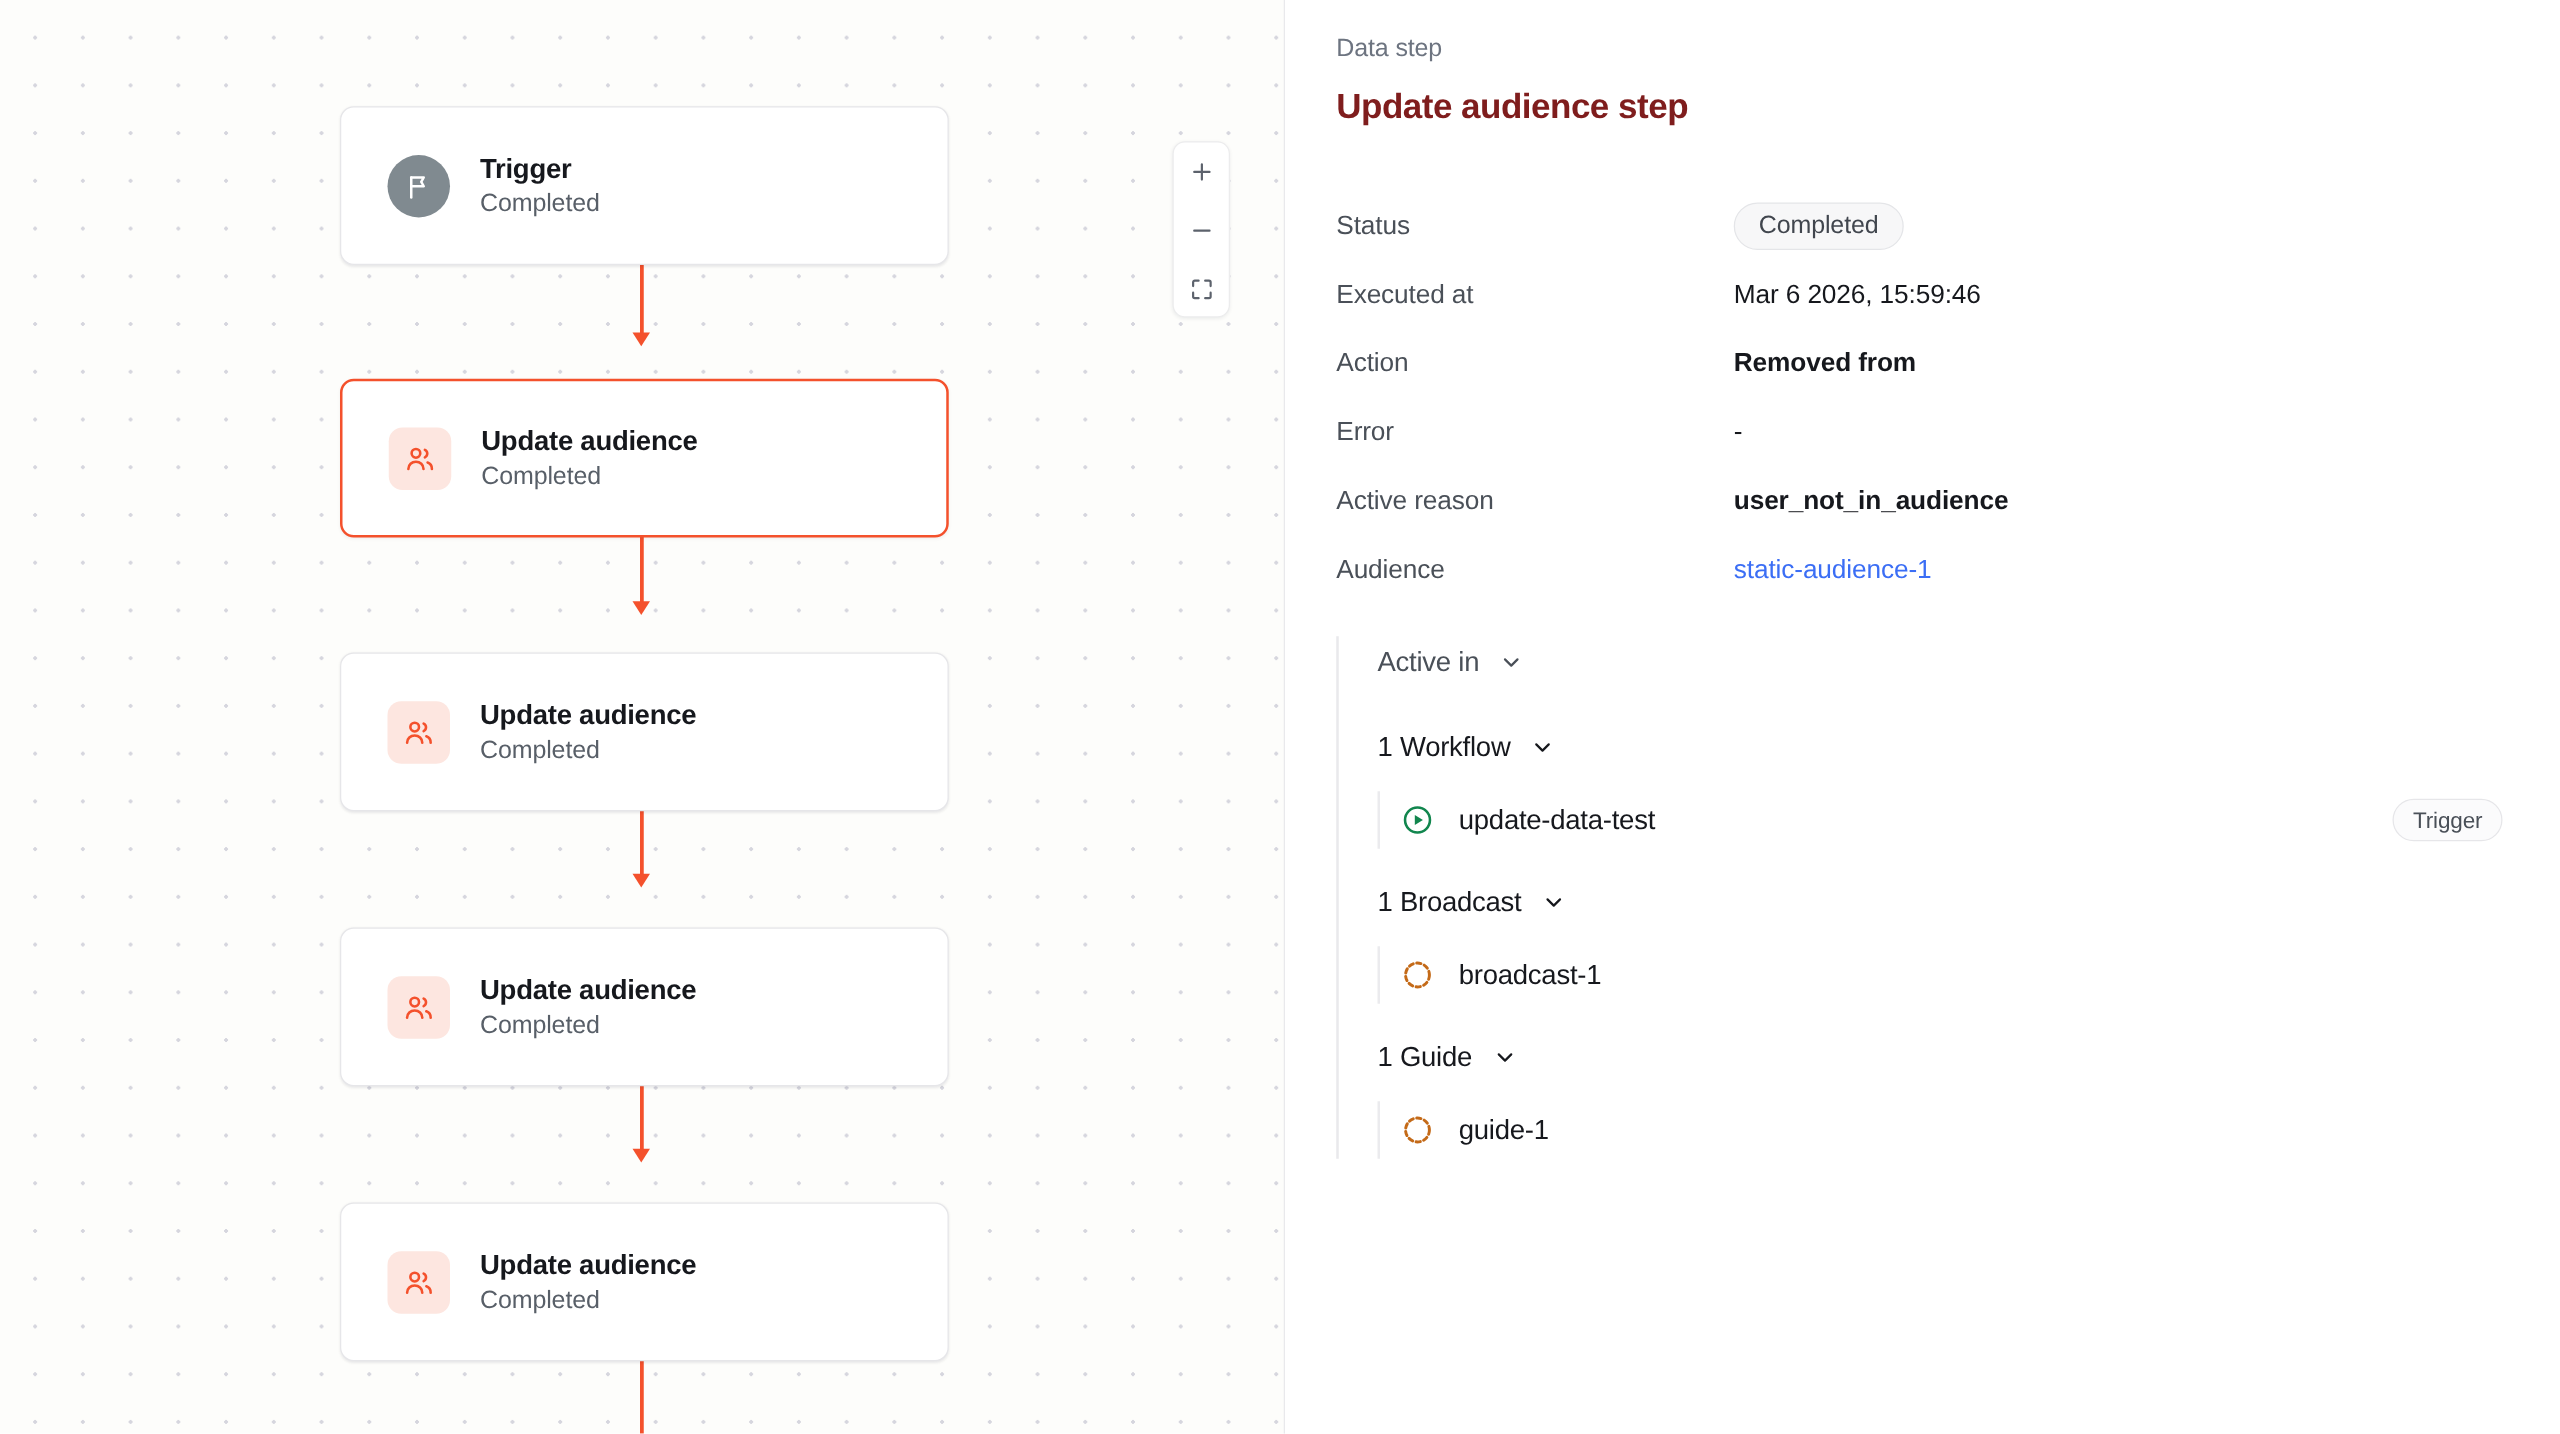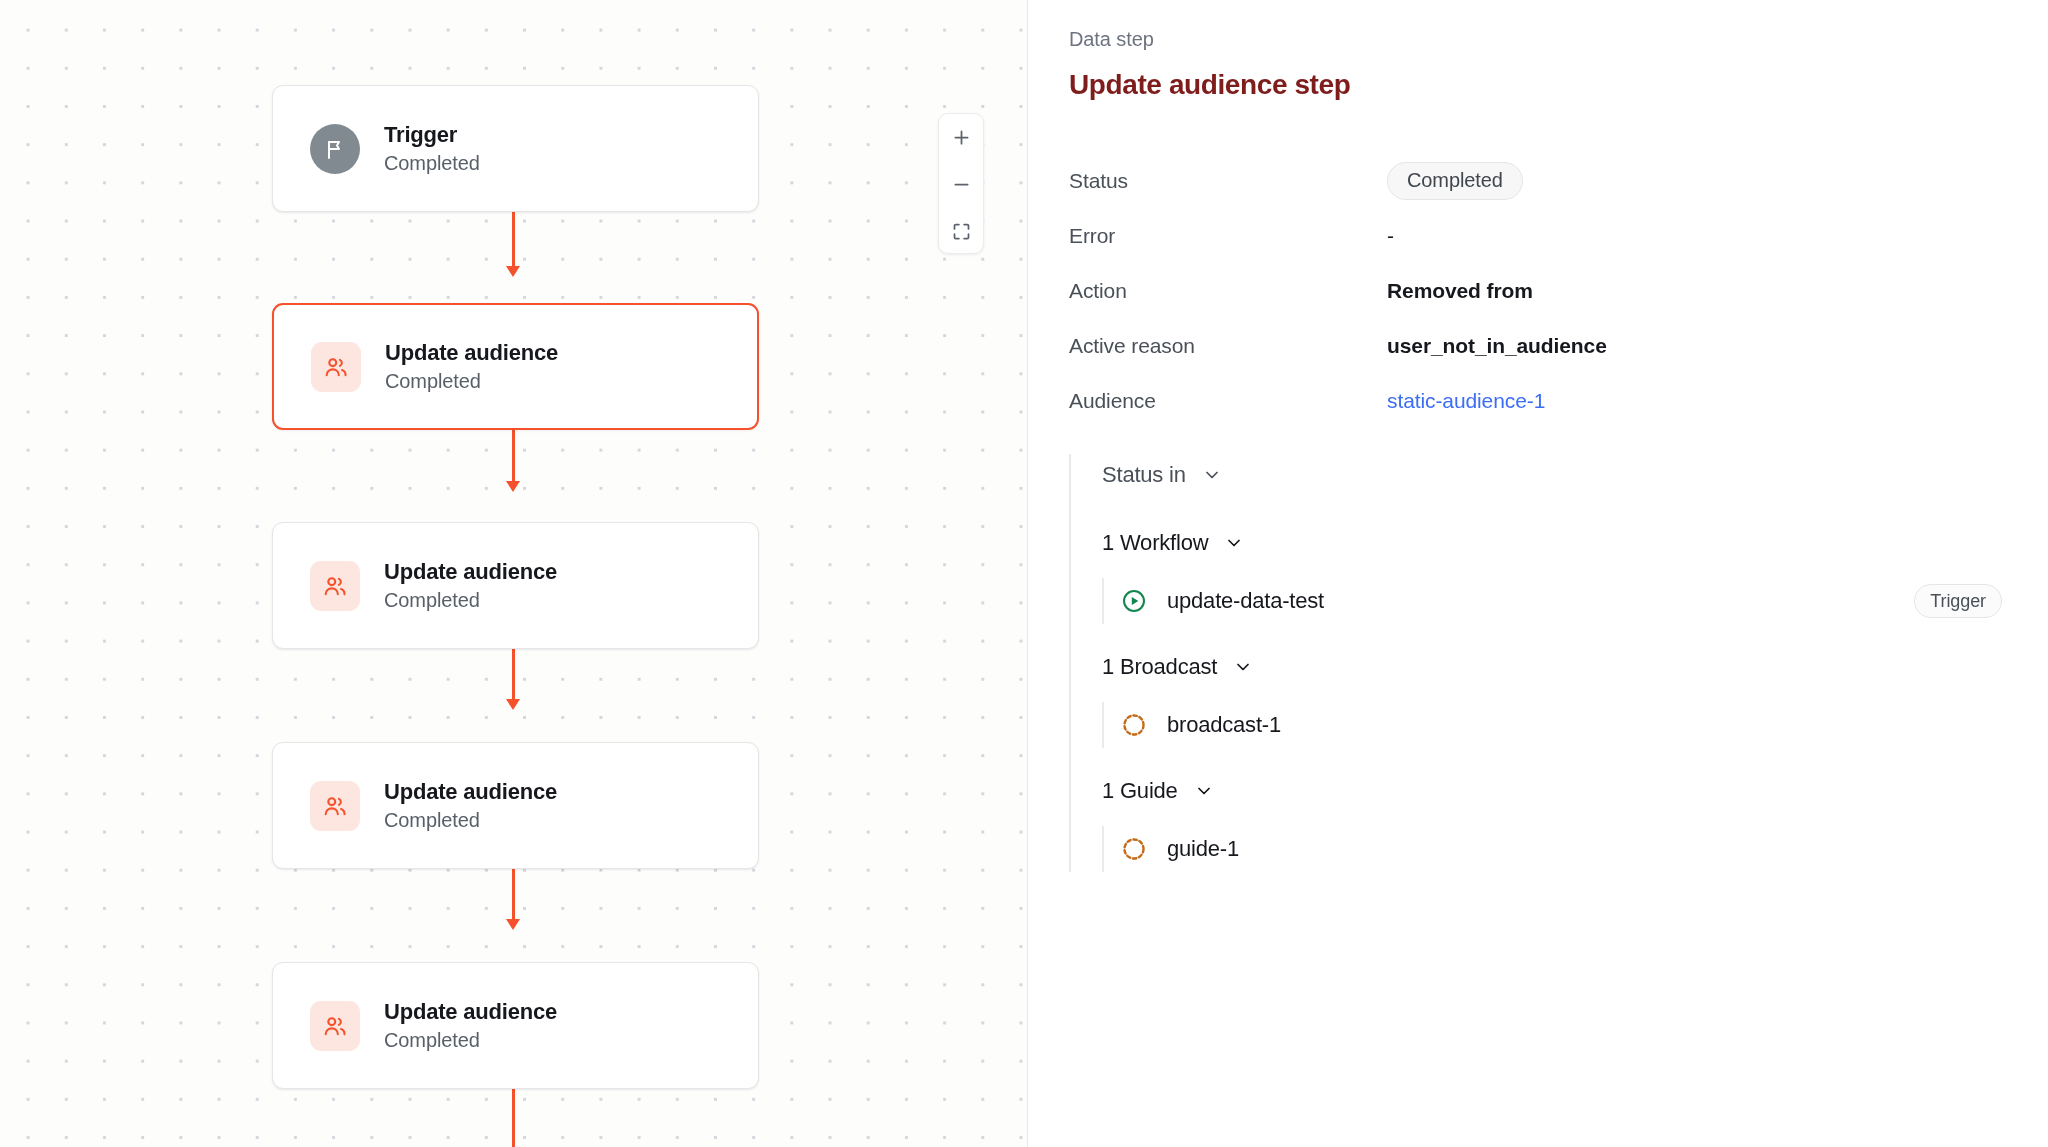--- a/index.html
+++ b/index.html
@@ -274,47 +274,51 @@
     <div class="eyebrow">Data step</div>
     <div class="panel-title">Update audience step</div>
 
     <div>
 
       <div class="detail-row">
         <div class="detail-label">Status</div>
         <div class="pill">Completed</div>
       </div>
 
+      <div class="detail-row">
+        <div class="detail-label">Executed at</div>
+        <div class="detail-value">Mar 6 2026, 15:59:46</div>
+      </div>
+
+      <div class="detail-row">
+        <div class="detail-label">Action</div>
+        <div class="detail-value strong">Removed from</div>
+      </div>
 
       <div class="detail-row">
         <div class="detail-label">Error</div>
         <div class="detail-value">-</div>
       </div>
 
       <div class="detail-row">
-        <div class="detail-label">Action</div>
-        <div class="detail-value strong">Removed from</div>
-      </div>
-
-      <div class="detail-row">
         <div class="detail-label">Active reason</div>
         <div class="detail-value strong">user_not_in_audience</div>
       </div>
 
       <div class="detail-row">
         <div class="detail-label">Audience</div>
         <div class="detail-value link">static-audience-1</div>
       </div>
 
     </div>
 
     <div id="active-in">
 
       <div class="group-head muted" style="margin-bottom:26px;">
-        <span class="group-head-label">Status in</span>
+        <span class="group-head-label">Active in</span>
         <svg width="20" height="20" viewBox="0 0 24 24" fill="none" stroke="#4a5058" stroke-width="2.1" stroke-linecap="round" stroke-linejoin="round">
           <path d="M6 9l6 6 6-6"></path>
         </svg>
       </div>
 
       <div class="group-block">
         <div class="group-head">
           <span class="group-head-label">1 Workflow</span>
           <svg width="20" height="20" viewBox="0 0 24 24" fill="none" stroke="#16181d" stroke-width="2.1" stroke-linecap="round" stroke-linejoin="round">
             <path d="M6 9l6 6 6-6"></path>

